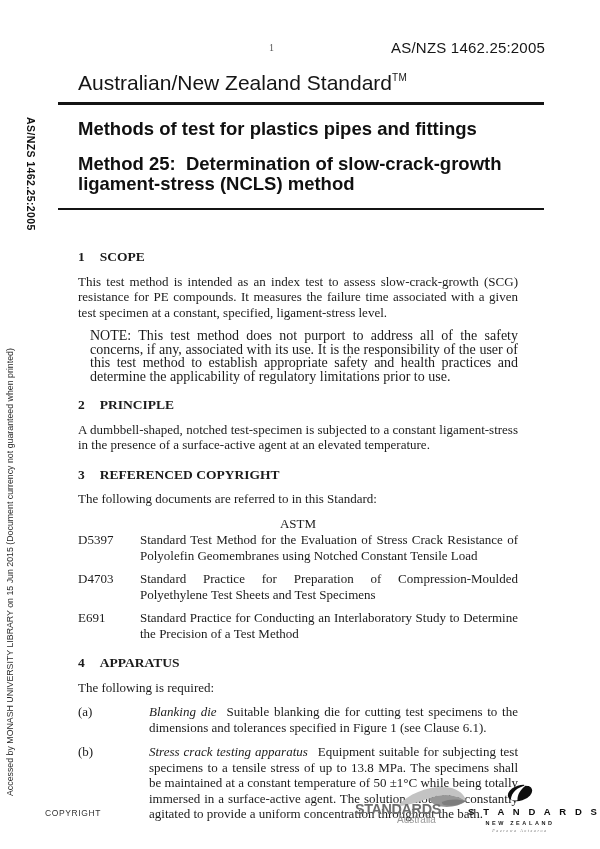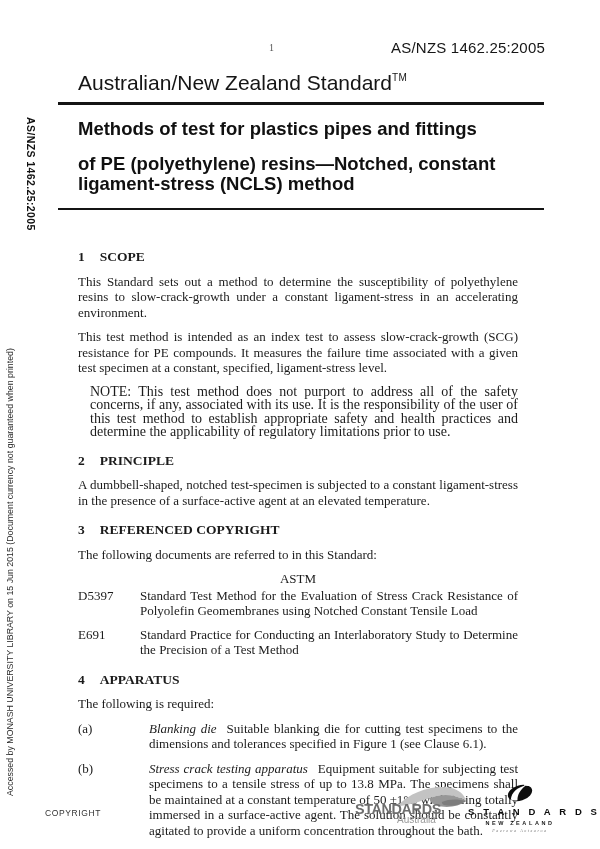--- a/index.html
+++ b/index.html
@@ -108,48 +108,51 @@
 <div class="spine-code">AS/NZS 1462.25:2005</div>
 <div class="access-note">Accessed by MONASH UNIVERSITY LIBRARY on 15 Jun 2015 (Document currency not guaranteed when printed)</div>
 
 <div class="masthead">
   <div class="standard-type">
     <span>Australian/New Zealand Standard</span><sup>TM</sup>
   </div>
   <div class="rule r1"></div>
   <div class="series-title">Methods of test for plastics pipes and fittings</div>
   <div class="method-title">
-    <div>of PE (polyethylene) resins—Notched, constant</div>
+    <div>Method 25:&nbsp; Determination of slow-crack-growth</div>
     <div>ligament-stress (NCLS) method</div>
   </div>
   <div class="rule r2"></div>
 </div>
 
 <div class="content">
 
   <div class="sec-h">
     <span>1</span><span class="sec-h-t">SCOPE</span>
   </div>
-  <div class="para">This Standard sets out a method to determine the susceptibility of polyethylene resins to slow-crack-growth under a constant ligament-stress in an accelerating environment.</div>
   <div class="para">This test method is intended as an index test to assess slow-crack-growth (SCG) resistance for PE compounds. It measures the failure time associated with a given test specimen at a constant, specified, ligament-stress level.</div>
   <div class="note">NOTE: This test method does not purport to address all of the safety concerns, if any, associated with its use. It is the responsibility of the user of this test method to establish appropriate safety and health practices and determine the applicability of regulatory limitations prior to use.</div>
 
   <div class="sec-h">
     <span>2</span><span class="sec-h-t">PRINCIPLE</span>
   </div>
   <div class="para">A dumbbell-shaped, notched test-specimen is subjected to a constant ligament-stress in the presence of a surface-active agent at an elevated temperature.</div>
 
   <div class="sec-h">
     <span>3</span><span class="sec-h-t">REFERENCED COPYRIGHT</span>
   </div>
   <div class="para">The following documents are referred to in this Standard:</div>
   <div class="ref-org">ASTM</div>
   <div class="ref-row">
     <div class="ref-code">D5397</div>
     <div class="ref-title">Standard Test Method for the Evaluation of Stress Crack Resistance of Polyolefin Geomembranes using Notched Constant Tensile Load</div>
+  </div>
+  <div class="ref-row">
+    <div class="ref-code">D4703</div>
+    <div class="ref-title">Standard Practice for Preparation of Compression-Moulded Polyethylene Test Sheets and Test Specimens</div>
   </div>
   <div class="ref-row">
     <div class="ref-code">E691</div>
     <div class="ref-title">Standard Practice for Conducting an Interlaboratory Study to Determine the Precision of a Test Method</div>
   </div>
 
   <div class="sec-h">
     <span>4</span><span class="sec-h-t">APPARATUS</span>
   </div>
   <div class="para">The following is required:</div>

